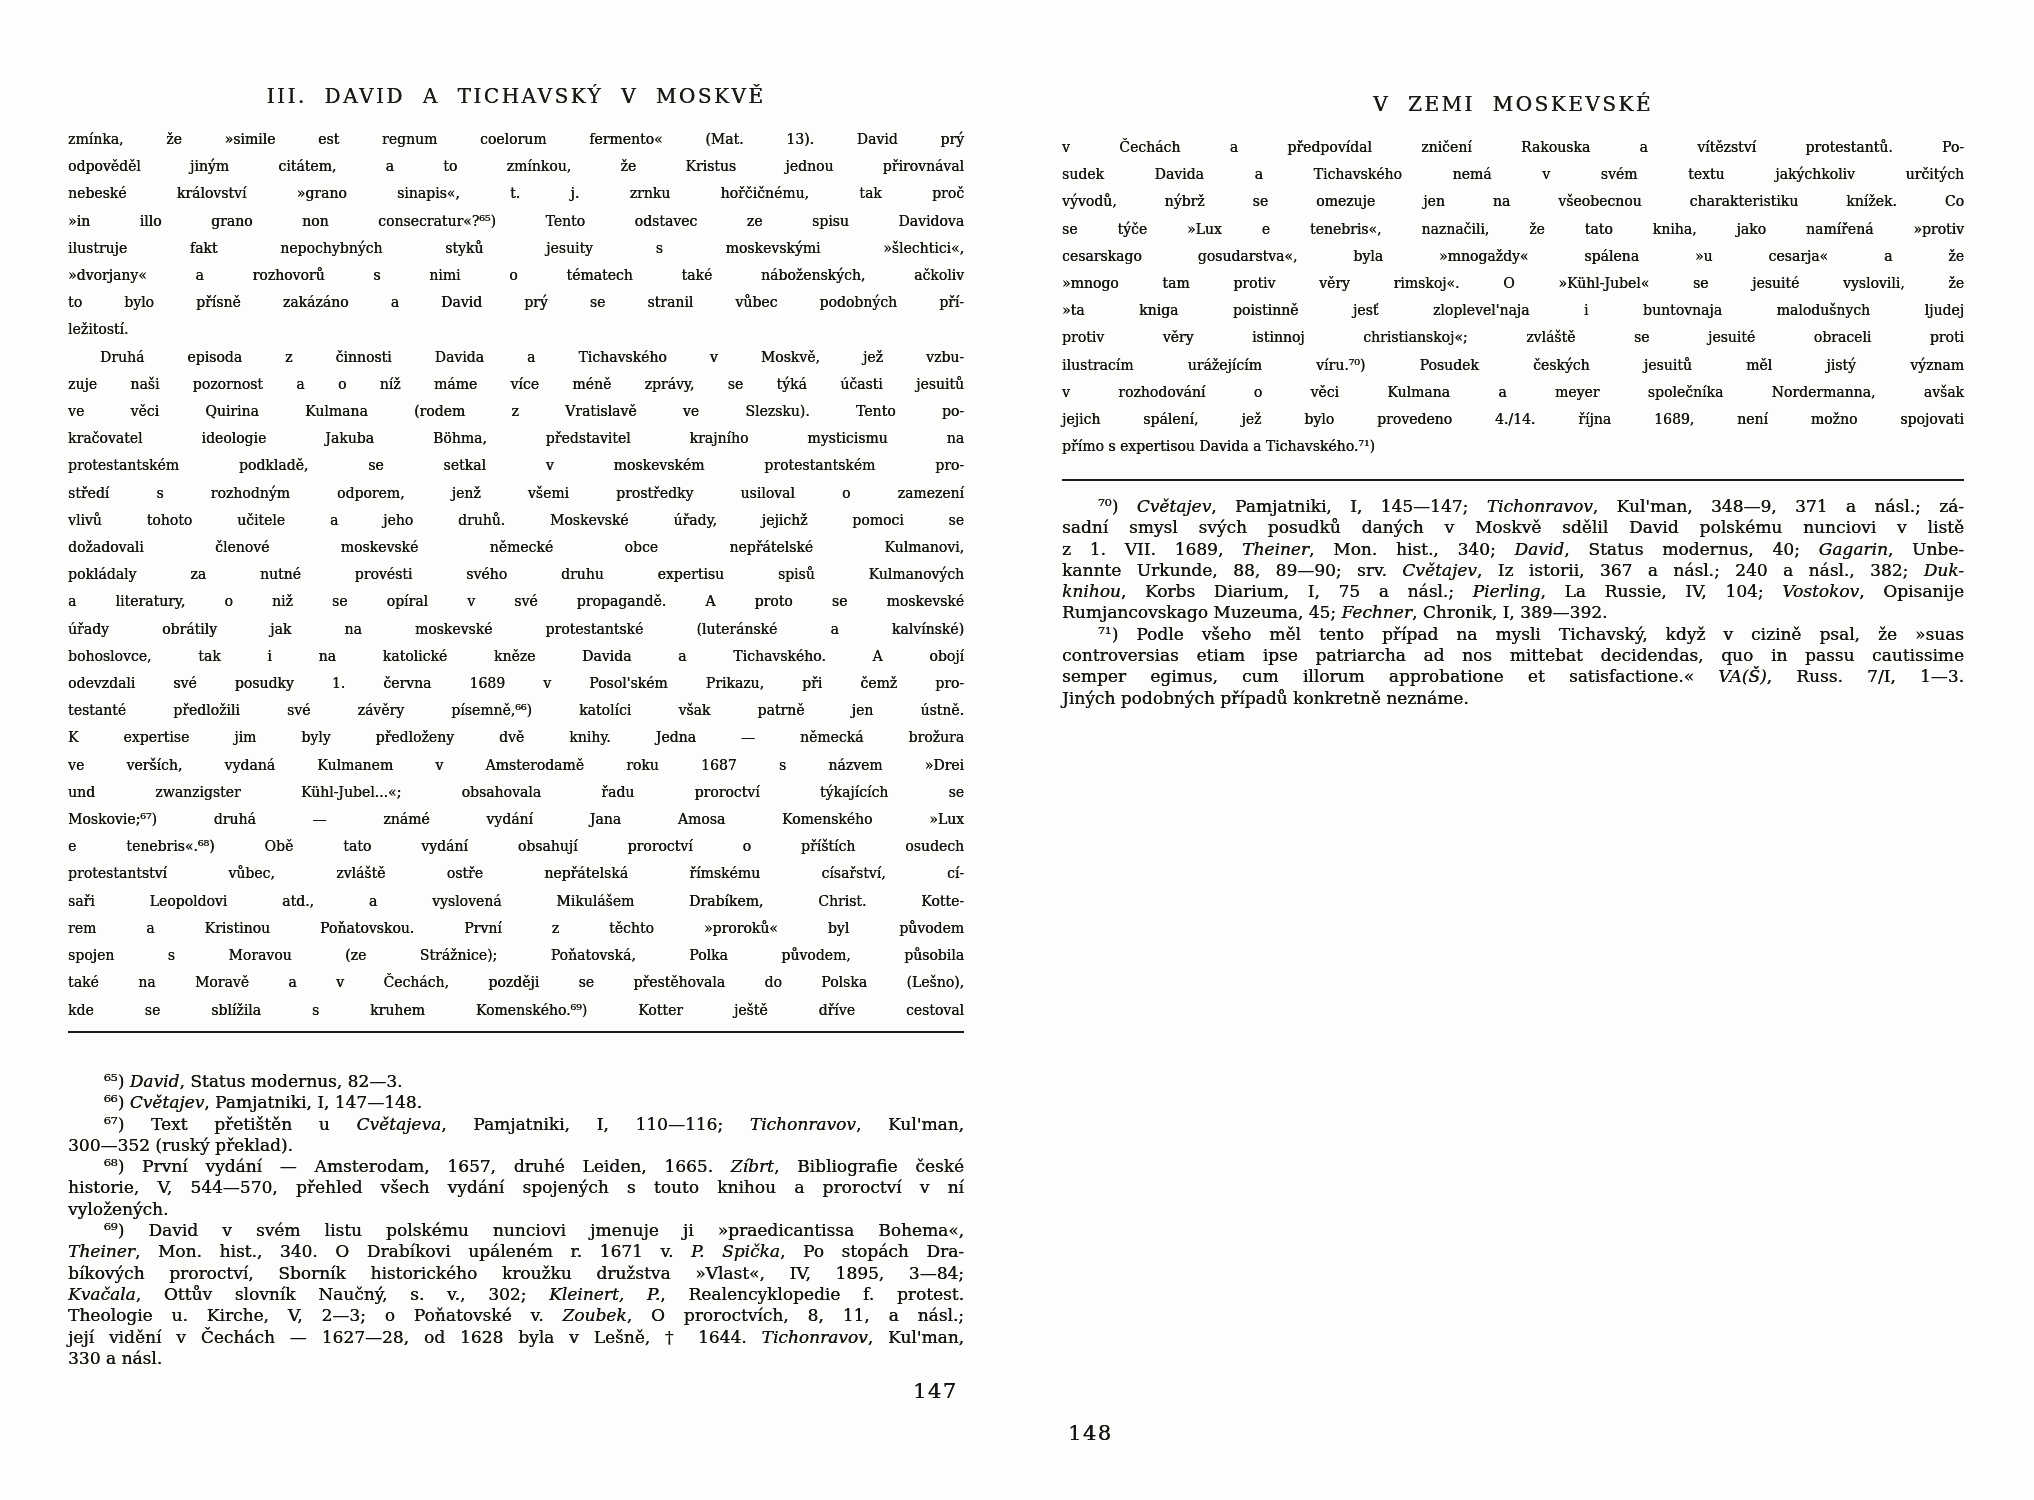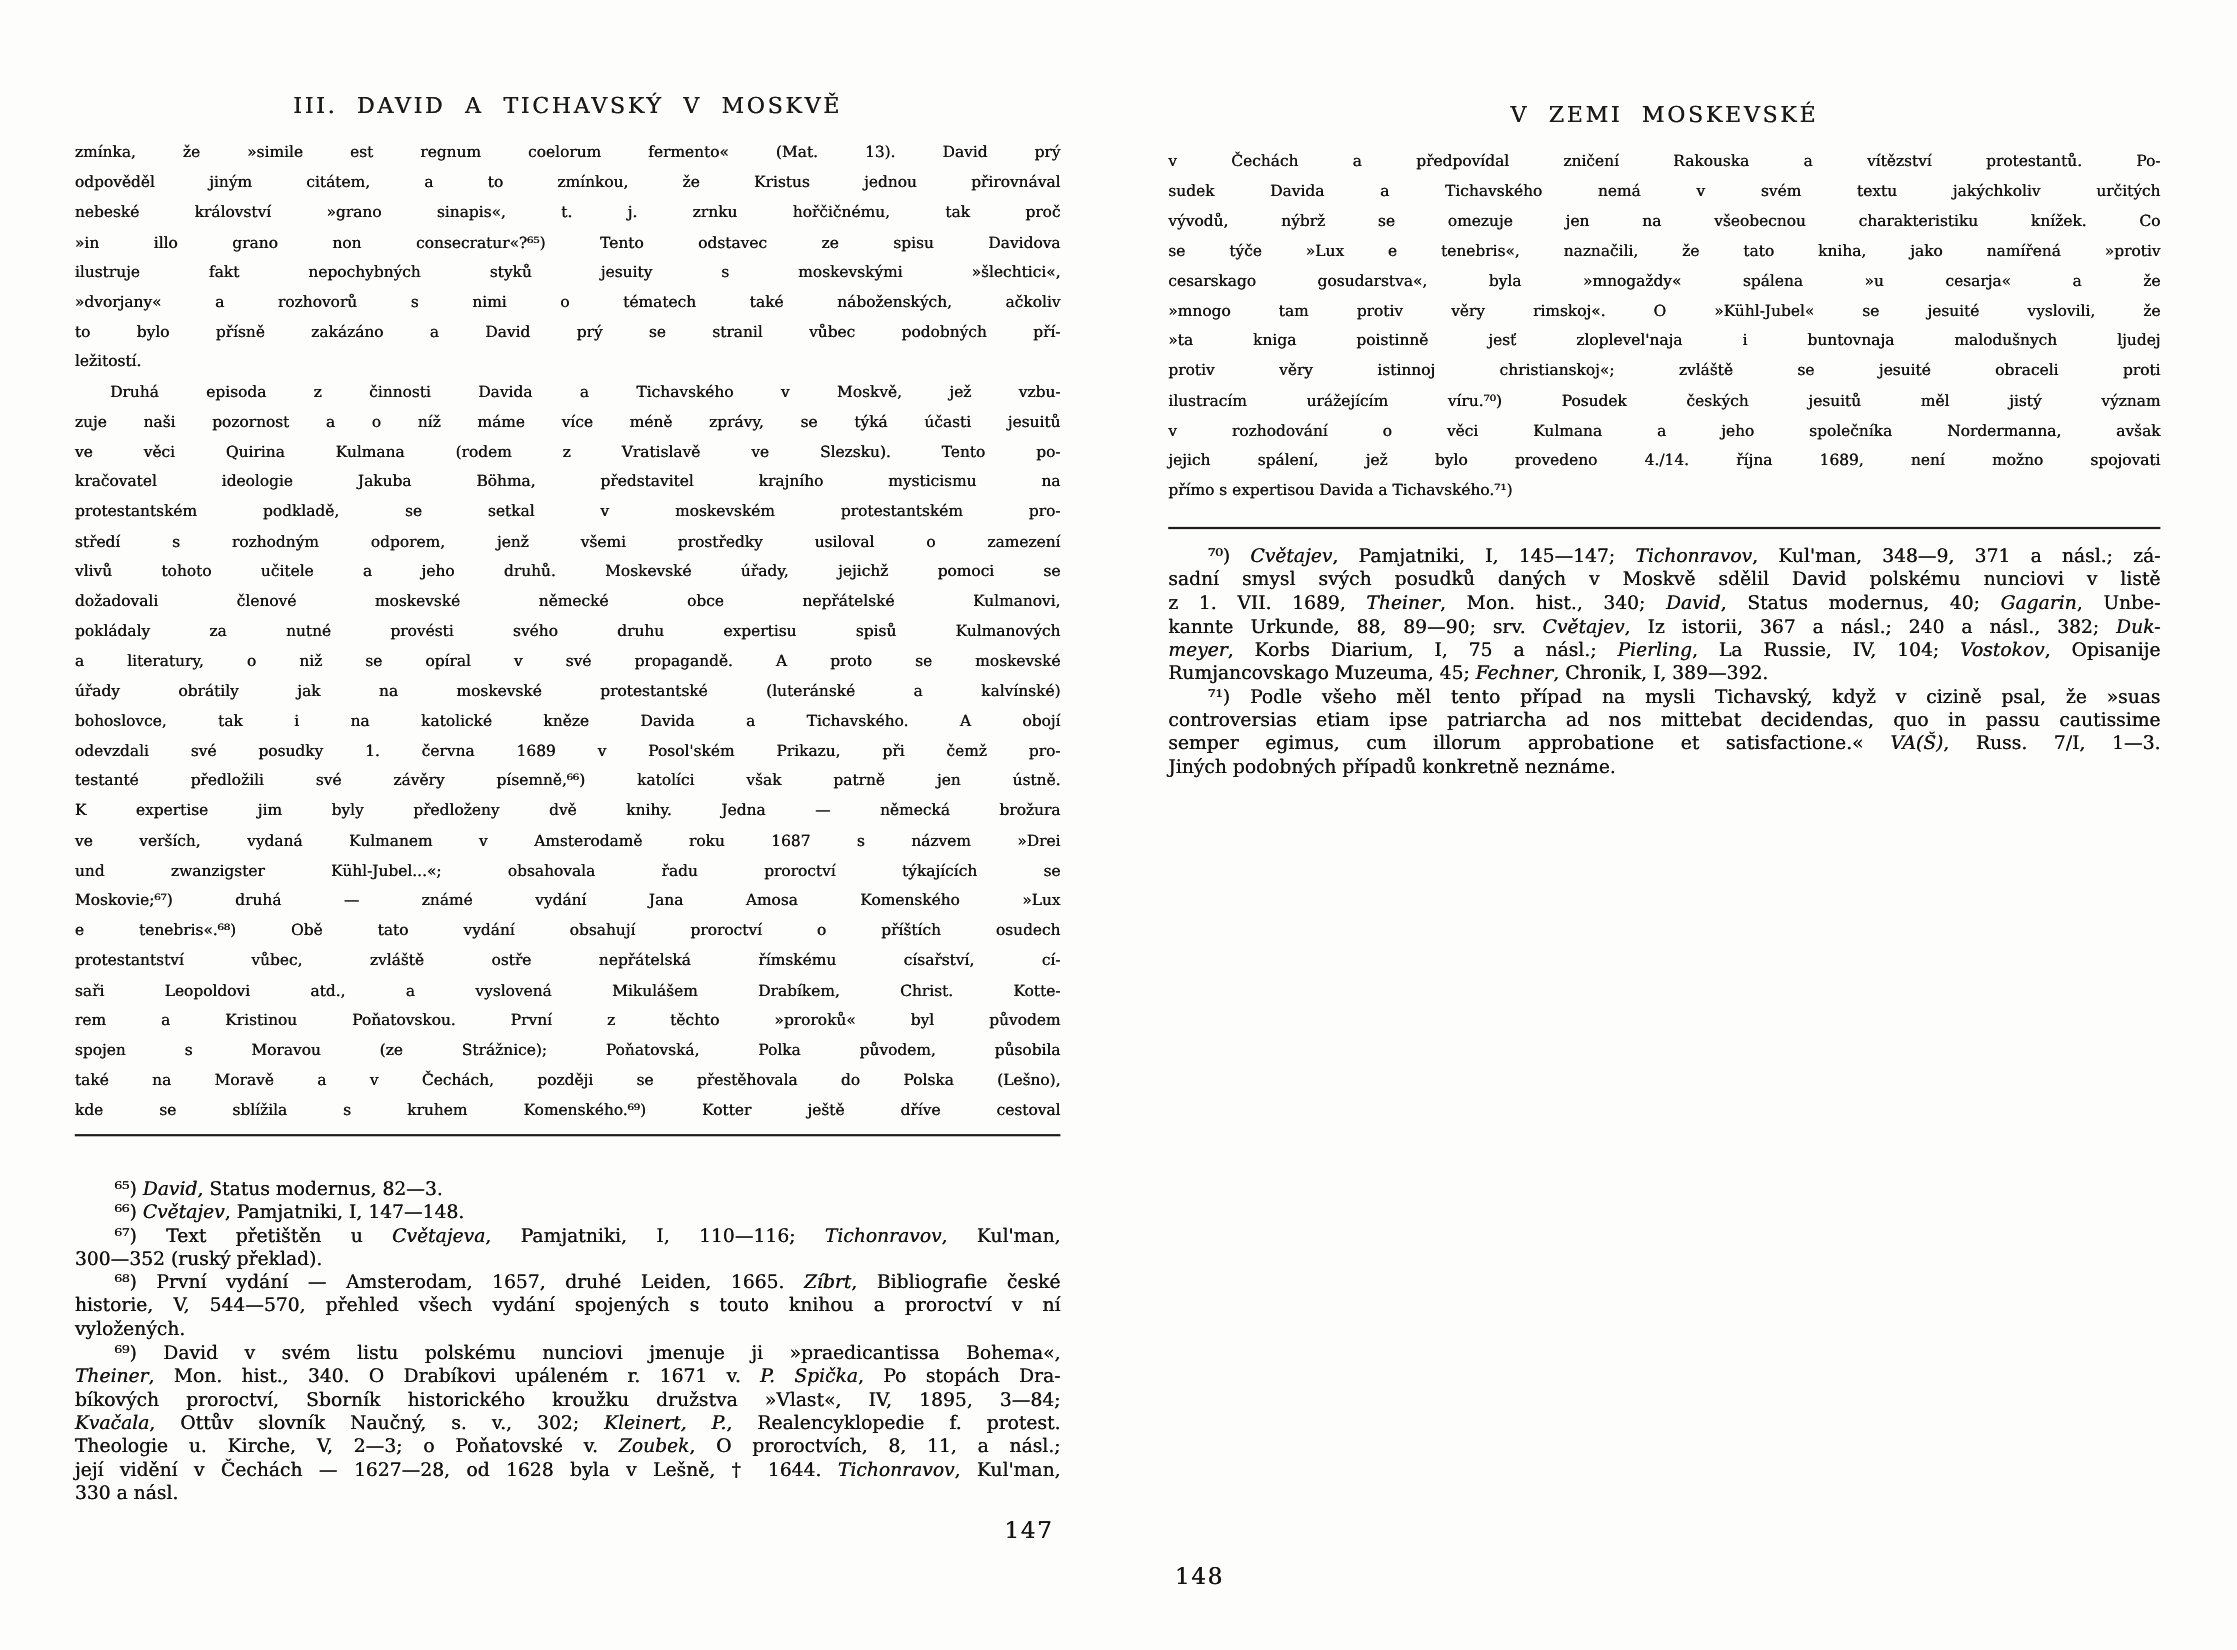--- a/index.html
+++ b/index.html
@@ -135,31 +135,31 @@
     <div class="body-text">
         <div class="line">v Čechách a předpovídal zničení Rakouska a vítězství protestantů. Po-</div>
         <div class="line">sudek Davida a Tichavského nemá v svém textu jakýchkoliv určitých</div>
         <div class="line">vývodů, nýbrž se omezuje jen na všeobecnou charakteristiku knížek. Co</div>
         <div class="line">se týče »Lux e tenebris«, naznačili, že tato kniha, jako namířená »protiv</div>
         <div class="line">cesarskago gosudarstva«, byla »mnogaždy« spálena »u cesarja« a že</div>
         <div class="line">»mnogo tam protiv věry rimskoj«. O »Kühl-Jubel« se jesuité vyslovili, že</div>
         <div class="line">»ta kniga poistinně jesť zloplevel'naja i buntovnaja malodušnych ljudej</div>
         <div class="line">protiv věry istinnoj christianskoj«; zvláště se jesuité obraceli proti</div>
         <div class="line">ilustracím urážejícím víru.⁷⁰) Posudek českých jesuitů měl jistý význam</div>
-        <div class="line">v rozhodování o věci Kulmana a jeho společníka Nordermanna, avšak</div>
+        <div class="line">v rozhodování o věci Kulmana a meyer společníka Nordermanna, avšak</div>
         <div class="line">jejich spálení, jež bylo provedeno 4./14. října 1689, není možno spojovati</div>
         <div class="line end">přímo s expertisou Davida a Tichavského.⁷¹)</div>
       </div>
     <div class="fn-rule"></div>
     <div class="footnotes">
         <div class="line indent">⁷⁰) <i>Cvětajev</i>, Pamjatniki, I, 145—147; <i>Tichonravov</i>, Kul'man, 348—9, 371 a násl.; zá-</div>
         <div class="line">sadní smysl svých posudků daných v Moskvě sdělil David polskému nunciovi v listě</div>
         <div class="line">z 1. VII. 1689, <i>Theiner</i>, Mon. hist., 340; <i>David</i>, Status modernus, 40; <i>Gagarin</i>, Unbe-</div>
         <div class="line">kannte Urkunde, 88, 89—90; srv. <i>Cvětajev</i>, Iz istorii, 367 a násl.; 240 a násl., 382; <i>Duk-</i></div>
-        <div class="line"><i>meyer</i>, Korbs Diarium, I, 75 a násl.; <i>Pierling</i>, La Russie, IV, 104; <i>Vostokov</i>, Opisanije</div>
+        <div class="line"><i>knihou</i>, Korbs Diarium, I, 75 a násl.; <i>Pierling</i>, La Russie, IV, 104; <i>Vostokov</i>, Opisanije</div>
         <div class="line end">Rumjancovskago Muzeuma, 45; <i>Fechner</i>, Chronik, I, 389—392.</div>
         <div class="line indent">⁷¹) Podle všeho měl tento případ na mysli Tichavský, když v cizině psal, že »suas</div>
         <div class="line">controversias etiam ipse patriarcha ad nos mittebat decidendas, quo in passu cautissime</div>
         <div class="line">semper egimus, cum illorum approbatione et satisfactione.« <i>VA(Š)</i>, Russ. 7/I, 1—3.</div>
         <div class="line end">Jiných podobných případů konkretně neznáme.</div>
       </div>
     <div class="page-number">148</div>
   </section>
 
 </div>

